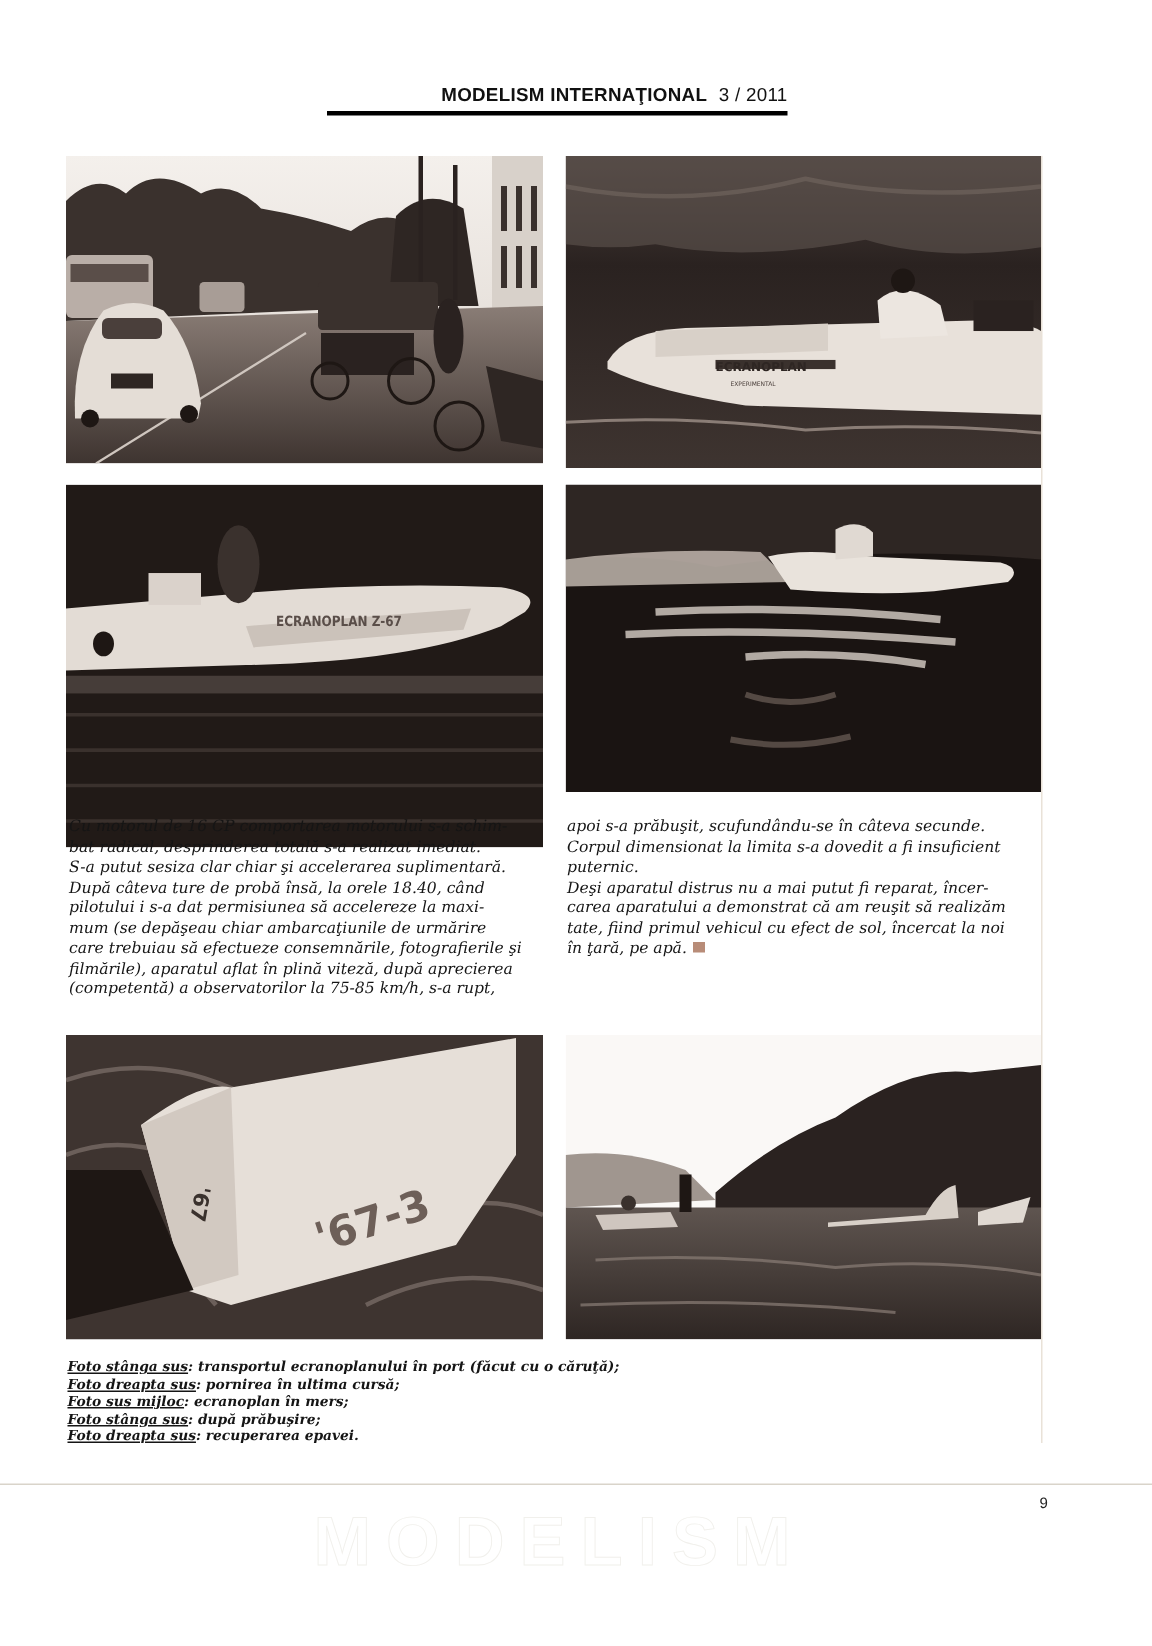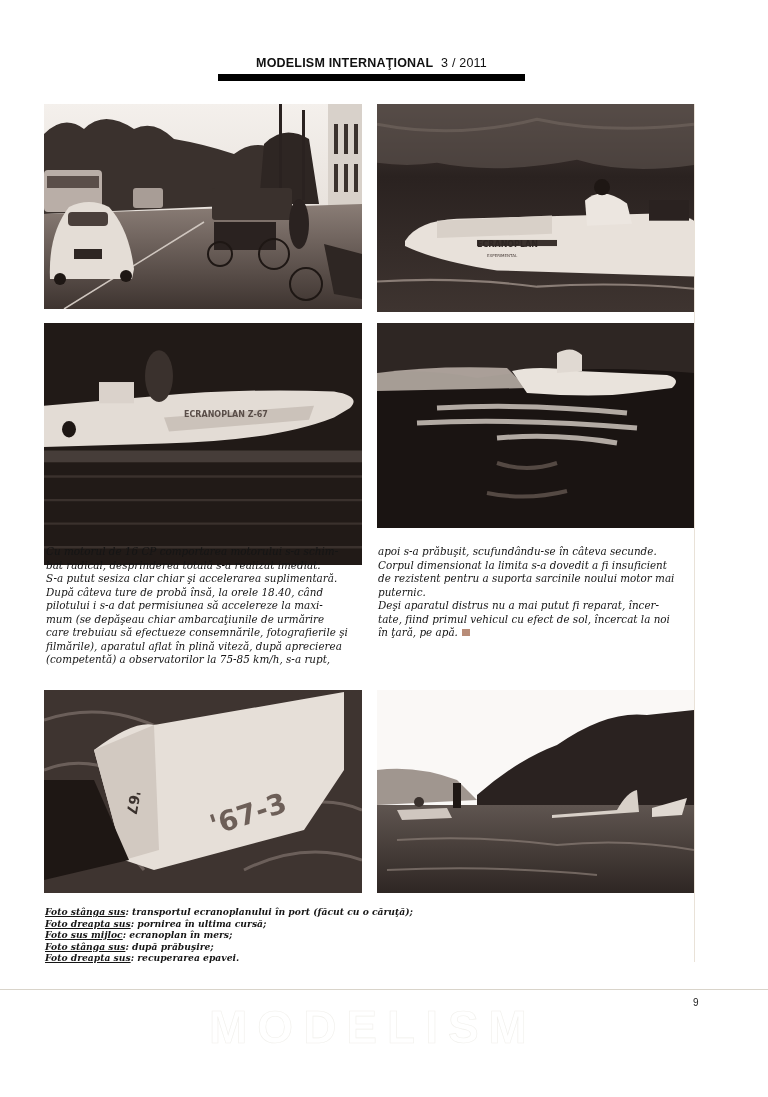--- a/index.html
+++ b/index.html
@@ -3,22 +3,22 @@
 <meta charset="utf-8">
 <style>
   html, body { margin: 0; padding: 0; }
   body {
     width: 768px; height: 1097px; position: relative; overflow: hidden;
     background: #ffffff;
     font-family: "DejaVu Serif", serif;
   }
   .header {
     position: absolute; left: 218px; top: 56px; width: 307px; height: 18px;
-    text-align: center;
-    border-bottom: 7px solid #000000;
+    text-align: right;
+    border-bottom: 3px solid #000000;
     font-family: "Liberation Sans", sans-serif;
     font-size: 12.5px; color: #111;
     letter-spacing: 0.2px;
   }
   .header .pub { font-weight: bold; }
   .header .issue { font-weight: normal; margin-left: 4px; }
 
   .vrule {
     position: absolute; left: 694px; top: 104px; width: 1px; height: 858px;
     background: #e9e2d8;
@@ -186,23 +186,23 @@
   <p>pilotului i s-a dat permisiunea să accelereze la maxi-</p>
   <p>mum (se depăşeau chiar ambarcaţiunile de urmărire</p>
   <p>care trebuiau să efectueze consemnările, fotografierile şi</p>
   <p>filmările), aparatul aflat în plină viteză, după aprecierea</p>
   <p>(competentă) a observatorilor la 75-85 km/h, s-a rupt,</p>
 </div>
 
 <div class="col" id="colR">
   <p>apoi s-a prăbuşit, scufundându-se în câteva secunde.</p>
   <p>Corpul dimensionat la limita s-a dovedit a fi insuficient</p>
-  <p>de rezistent pentru a suporta sarcinile noului motor mai</p>
   <p>puternic.</p>
   <p>Deşi aparatul distrus nu a mai putut fi reparat, încer-</p>
+  <p>carea aparatului a demonstrat că am reuşit să realizăm</p>
   <p>tate, fiind primul vehicul cu efect de sol, încercat la noi</p>
   <p><span>în ţară, pe apă.</span><span class="endmark"></span></p>
 </div>
 
 <div class="photo" id="p5">
   <svg viewBox="0 0 318 203" preserveAspectRatio="none">
     <rect width="318" height="203" fill="#2a2220"></rect>
     <path d="M0 0 H318 V203 H0 Z" fill="#3e3430"></path>
     <path d="M0 30 Q60 10 120 40 M0 80 Q50 60 110 100 M0 150 Q60 130 100 180 M200 180 Q260 150 318 170 M220 130 Q270 100 318 120" stroke="#8a7d76" stroke-width="3" fill="none" opacity="0.6"></path>
     <path d="M50 60 Q90 30 110 35 L300 2 L300 80 L260 140 L110 180 L80 170 Z" fill="#e6dfd8"></path>

